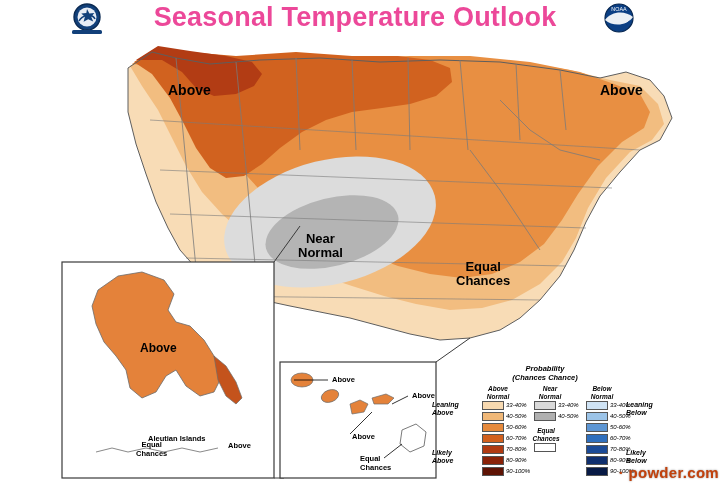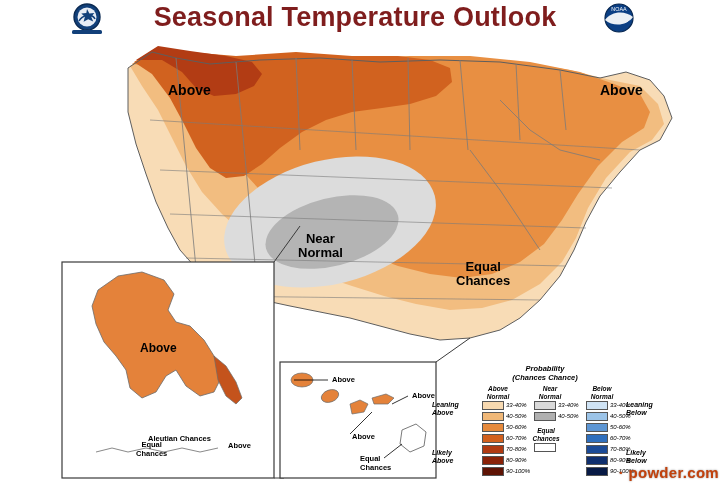--- a/index.html
+++ b/index.html
@@ -10,21 +10,21 @@
     background:#ffffff;
     overflow:hidden;
     position:relative;
   }
   #stage { position:absolute; left:0; top:0; width:725px; height:483px; }
 
   
   .title {
     position:absolute; left:120px; top:2px; width:470px;
     text-align:center;
-    font-size:27px; font-weight:bold; color:#7f1d1d;
+    font-size:27px; font-weight:bold; color:#ec4899;
     letter-spacing:.2px;
   }
   .valid-row, .issued-row {
     position:absolute; text-align:center; width:470px; left:120px;
     font-size:11.5px; color:#1a1a1a;
   }
   .valid-row { top:41px; }
   .issued-row { top:56px; }
   .lbl { font-weight:bold; }
 
@@ -213,21 +213,21 @@
   <div class="maplbl lbl-equal-chances">
     <div>Equal</div>
     <div>Chances</div>
   </div>
 
   <div class="maplbl lbl-above-ak">Above</div>
   <div class="maplbl lbl-ak-eq">
     <div>Equal</div>
     <div>Chances</div>
   </div>
-  <div class="maplbl lbl-aleut-title">Aleutian Chances</div>
+  <div class="maplbl lbl-aleut-title">Aleutian Islands</div>
   <div class="maplbl lbl-aleut-above">Above</div>
 
   <div class="maplbl lbl-hi-1">Above</div>
   <div class="maplbl lbl-hi-2">Above</div>
   <div class="maplbl lbl-hi-3">Above</div>
   <div class="maplbl lbl-hi-4">
     <div>Equal</div>
     <div>Chances</div>
   </div>
 

